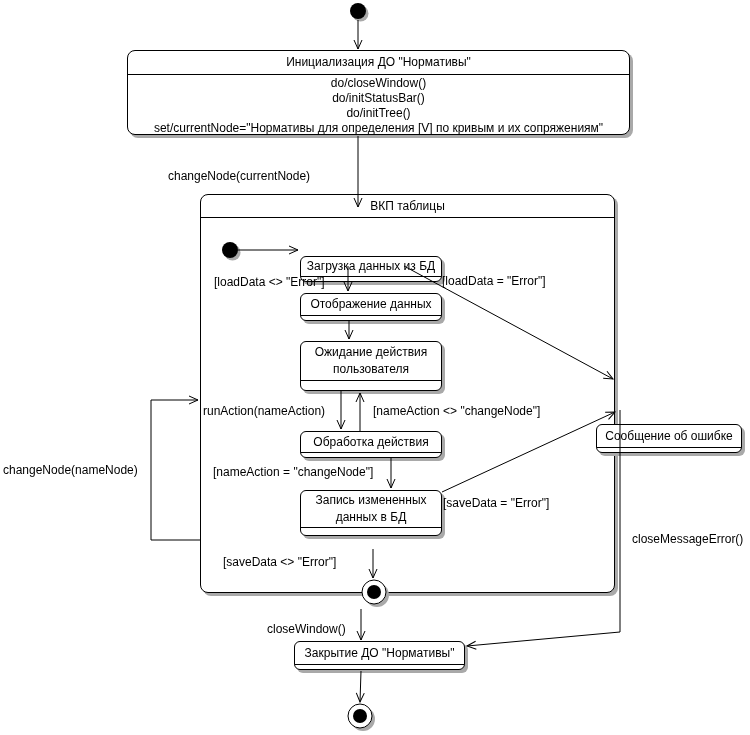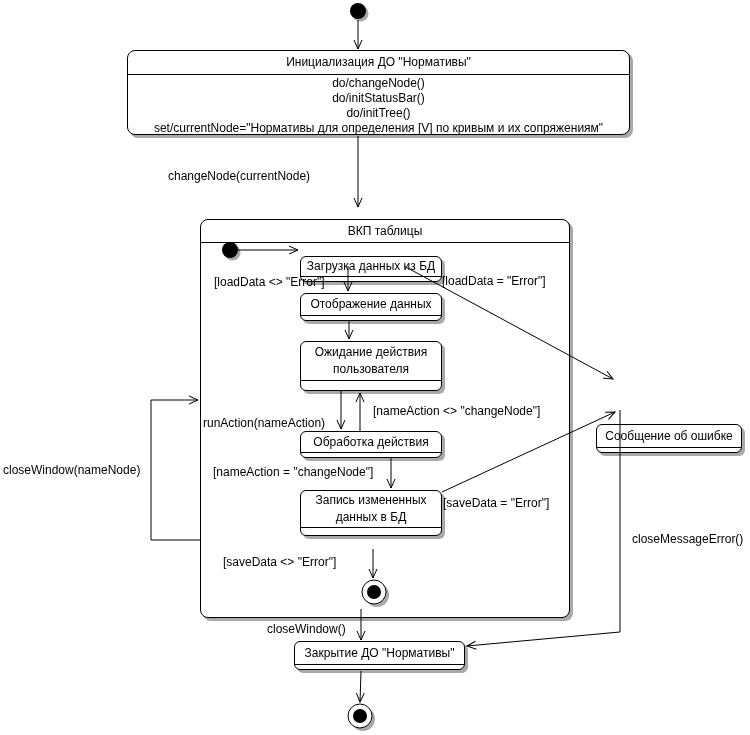--- a/index.html
+++ b/index.html
@@ -20,32 +20,32 @@
   .state .body { width:100%; }
   .composite { border-radius:8px; }
   .activities { text-align:center; padding-top:1px; }
   .activities div { line-height:15px; white-space:nowrap; }
   .tlabel { position:absolute; white-space:nowrap; line-height:14px; }
   svg.connectors { position:absolute; left:0; top:0; pointer-events:none; }
 </style>
 </head>
 <body>
 
-<div class="state composite" style="left:200px; top:219px; width:370px; height:399px;">
+<div class="state composite" style="left:200px; top:194px; width:415px; height:399px;">
   <div class="title" style="height:23px;">
       <span>ВКП таблицы</span>
     </div>
 </div>
 
 <div class="state" style="left:127px; top:50px; width:503px; height:85px; border-radius:8px;">
   <div class="title" style="height:24px;">
       <span>Инициализация ДО "Нормативы"</span>
     </div>
   <div class="body activities">
-    <div>do/changeNode()</div>
+    <div>do/closeWindow()</div>
     <div>do/initStatusBar()</div>
     <div>do/initTree()</div>
     <div>set/currentNode="Нормативы для определения [V] по кривым и их сопряжениям"</div>
   </div>
 </div>
 
 <div class="state" style="left:300px; top:256px; width:142px; height:26px; border-radius:6px;">
   <div class="title" style="height:20px;">
       <span>Загрузка данных из БД</span>
     </div>
@@ -131,20 +131,20 @@
     <polyline points="200,540 151,540 151,400 198,400" marker-end="url(#arw)"></polyline>
     <line x1="361" y1="609" x2="361" y2="640" marker-end="url(#arw)"></line>
     <polyline points="620,410 620,632 467,646" marker-end="url(#arw)"></polyline>
     <line x1="361" y1="671" x2="360" y2="702" marker-end="url(#arw)"></line>
   </g>
 </svg>
 
 <span class="tlabel" style="left:168px; top:169px;">changeNode(currentNode)</span>
 <span class="tlabel" style="left:214px; top:275px;">[loadData &lt;&gt; "Error"]</span>
 <span class="tlabel" style="left:442px; top:274px;">[loadData = "Error"]</span>
-<span class="tlabel" style="left:203px; top:404px;margin-top:12px;">runAction(nameAction)</span>
+<span class="tlabel" style="left:203px; top:404px;">runAction(nameAction)</span>
 <span class="tlabel" style="left:373px; top:404px;">[nameAction &lt;&gt; "changeNode"]</span>
 <span class="tlabel" style="left:213px; top:465px;">[nameAction = "changeNode"]</span>
 <span class="tlabel" style="left:443px; top:496px;">[saveData = "Error"]</span>
 <span class="tlabel" style="left:223px; top:555px;">[saveData &lt;&gt; "Error"]</span>
-<span class="tlabel" style="left:3px; top:463px;">closeWindow(nameNode)</span>
+<span class="tlabel" style="left:3px; top:463px;">changeNode(nameNode)</span>
 <span class="tlabel" style="left:267px; top:622px;">closeWindow()</span>
 <span class="tlabel" style="left:632px; top:532px;">closeMessageError()</span>
 
 </body></html>

